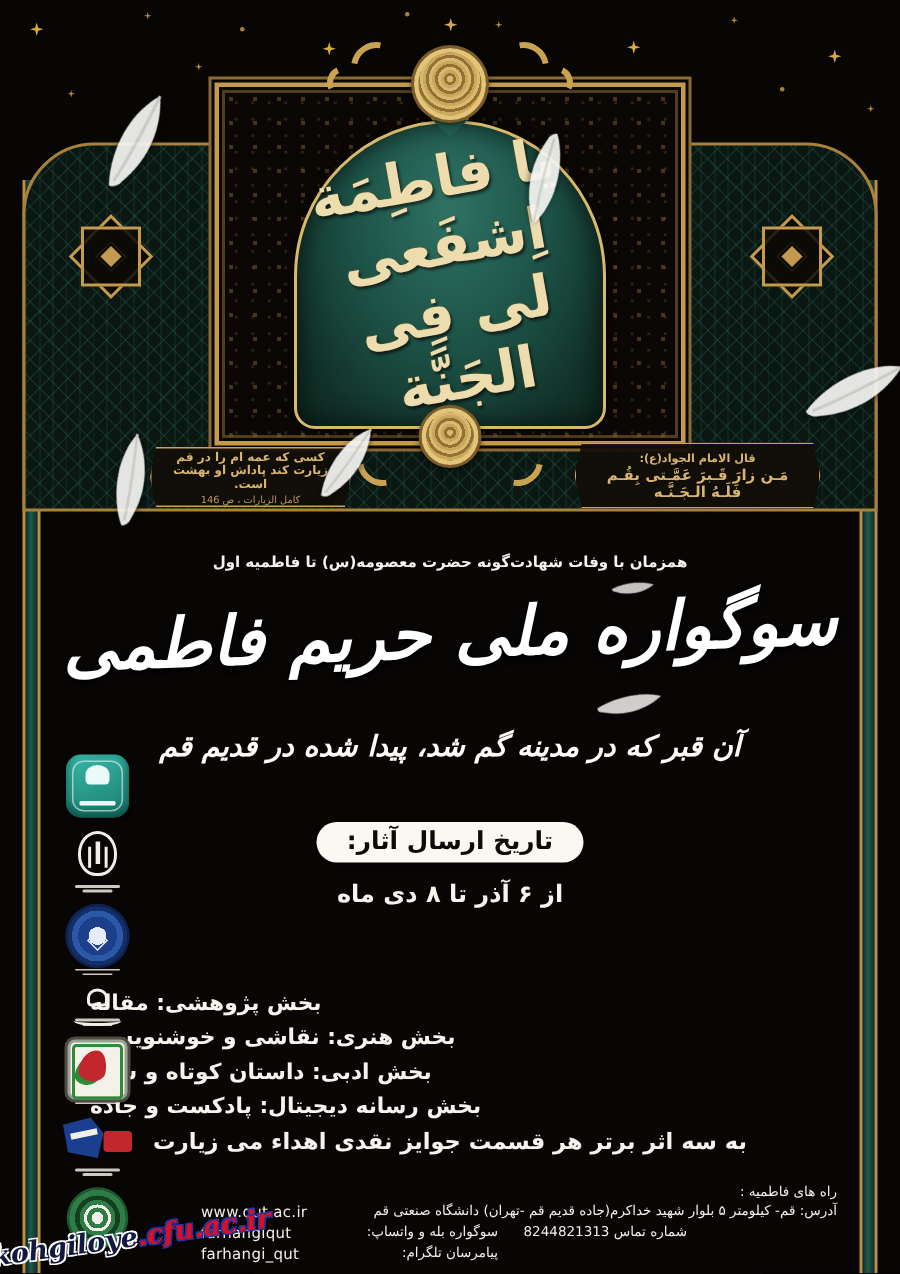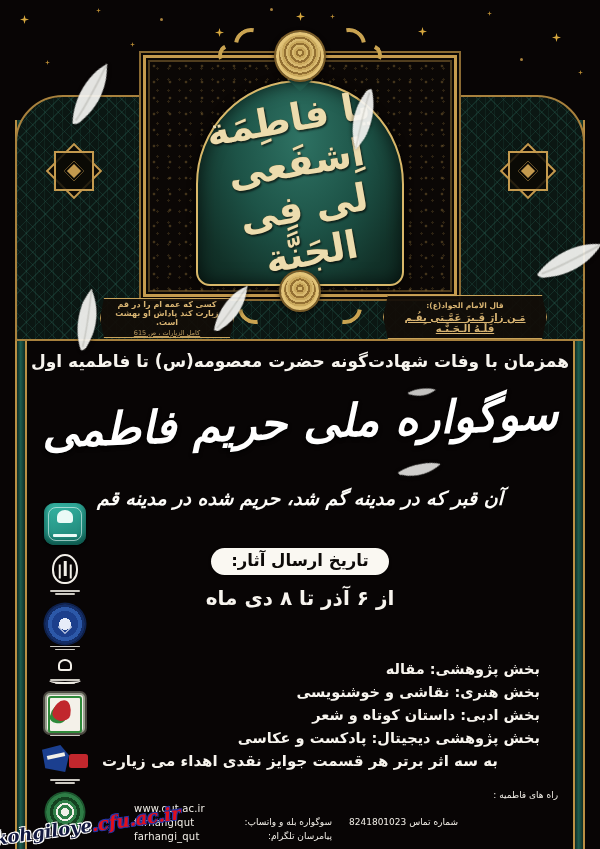--- a/index.html
+++ b/index.html
@@ -62,39 +62,39 @@
   .rsq1{inset:8px;border:2.5px solid #c49a4e;background:#0c0a06;transform:rotate(45deg);}
   .rsq2{inset:8px;border:2.5px solid #c49a4e;background:rgba(12,10,6,.85);}
   .rcore{inset:21px;background:#c49a4e;transform:rotate(45deg);box-shadow:inset 0 0 0 2px #0c0a06;}
 
   
   .qbox{position:absolute;z-index:4;direction:rtl;text-align:center;color:#d8b472;
     background:rgba(18,13,8,.92);border:1.5px solid #c9a35a;
     clip-path:polygon(3% 0,97% 0,100% 50%,97% 100%,3% 100%,0 50%);
     display:flex;flex-direction:column;justify-content:center;gap:2px;padding:2px 10px;}
   .qbox .l1{font-size:8px;font-weight:bold;}
-  .qbox .l2{font-size:6.5px;opacity:.85;text-decoration:underline;}
+  .qbox .l2{font-size:6.5px;opacity:.85;}
   .qbox.hadith .l1{font-size:7.5px;}
   .qbox.hadith .l2{font-size:10px;font-weight:bold;opacity:1;}
 
   
   .feather{position:absolute;z-index:5;filter:blur(.3px) drop-shadow(0 1px 2px rgba(0,0,0,.6));opacity:.93;}
 
   
   .centerline{position:absolute;left:0;right:0;text-align:center;direction:rtl;color:#f7f4ee;z-index:6;}
-  .occasion{top:351px;font-size:17px;font-weight:bold;}
+  .occasion{top:370px;font-size:10px;font-weight:bold;}
   .main-title{top:396px;font-size:45px;font-weight:bold;font-style:italic;transform:rotate(-2deg);color:#fff;
     text-shadow:0 2px 4px rgba(0,0,0,.9);}
   .subtitle{top:487px;font-size:19px;font-weight:bold;font-style:italic;color:#fdfcf8;}
   .pill-row{position:absolute;left:0;right:0;text-align:center;z-index:6;}
   .pill{display:inline-block;direction:rtl;background:#faf8f2;color:#0d0a08;border-radius:16px;
     padding:3px 20px 5px;font-weight:bold;font-size:16.5px;box-shadow:0 1px 3px rgba(0,0,0,.7);}
-  .date-line{top:586px;font-size:20px;font-weight:bold;}
+  .date-line{top:586px;font-size:16px;font-weight:bold;}
   .sections-list{position:absolute;left:60px;right:60px;top:658px;z-index:6;display:flex;flex-direction:column;
-    gap:1px;text-align:right;direction:rtl;color:#f7f4ee;font-size:14.5px;font-weight:bold;line-height:22px;}
+    gap:1px;text-align:left;direction:rtl;color:#f7f4ee;font-size:14.5px;font-weight:bold;line-height:22px;}
   .prize-line{top:752px;font-size:15px;font-weight:bold;}
 
   
   .logos{position:absolute;left:36px;top:503px;width:58px;z-index:7;display:flex;flex-direction:column;
     align-items:center;gap:9px;}
   .logo{position:relative;}
   .cap{margin-top:2px;display:flex;flex-direction:column;align-items:center;gap:1.5px;}
   .cap i{display:block;height:1.5px;background:#efece4;border-radius:1px;opacity:.85;}
   .cap .w1{width:30px;} .cap .w2{width:20px;}
   .lg1{width:42px;height:42px;border-radius:10px;background:linear-gradient(160deg,#38b7a6,#1b7f71);
@@ -190,21 +190,21 @@
   <div class="curl" style="left:332px;top:28px;transform:rotate(35deg);"></div>
   <div class="curl" style="left:360px;top:44px;width:22px;height:22px;transform:rotate(70deg);"></div>
   <div class="sparkle finial" style="left:296px;top:12px;"></div>
   <div class="seal top"></div>
   <div class="curl" style="left:238px;top:290px;transform:rotate(215deg);"></div>
   <div class="curl" style="left:328px;top:290px;transform:rotate(145deg);"></div>
   <div class="seal bottom"></div>
 
   <div class="qbox" style="left:100px;top:298px;width:134px;height:40px;">
     <span class="l1">کسی که عمه ام را در قم زیارت کند پاداش او بهشت است.</span>
-    <span class="l2">کامل الزیارات ، ص 615</span>
+    <span class="l2">کامل الزیارات ، ص 146</span>
   </div>
   <div class="qbox hadith" style="left:383px;top:295px;width:164px;height:44px;">
     <span class="l1">قال الامام الجواد(ع):</span>
     <span class="l2">مَـن زارَ قَـبرَ عَمَّـتی بِقُـم فَلَـهُ الـجَـنَّـه</span>
   </div>
 
   <svg class="feather" style="left:58px;top:64px;width:62px;height:62px;transform:rotate(-15deg);" viewBox="0 0 64 64">
       <path d="M58 6 C38 10 16 30 8 56 C10 58 14 58 17 56 C40 46 54 26 58 6 Z" fill="#f5f5f2"></path>
       <path d="M58 6 C44 22 28 40 12 54" stroke="#d9d9d4" stroke-width="2" fill="none"></path>
     </svg>
@@ -226,32 +226,32 @@
     </svg>
   <svg class="feather" style="left:398px;top:448px;width:40px;height:40px;transform:rotate(35deg);opacity:.85;" viewBox="0 0 64 64">
       <path d="M58 6 C42 12 20 32 10 56 C12 58 15 58 17 56 C40 46 54 26 58 6 Z" fill="#f2f2ef"></path>
     </svg>
   <svg class="feather" style="left:408px;top:378px;width:26px;height:26px;transform:rotate(40deg);opacity:.8;" viewBox="0 0 64 64">
       <path d="M58 6 C42 12 20 32 10 56 C12 58 15 58 17 56 C40 46 54 26 58 6 Z" fill="#f2f2ef"></path>
     </svg>
 
   <div class="centerline occasion">همزمان با وفات شهادت‌گونه  حضرت معصومه(س) تا فاطمیه اول</div>
   <div class="centerline main-title">سوگواره ملی حریم فاطمی</div>
-  <div class="centerline subtitle">آن قبر که در مدینه گم شد، حریم شده در مدینه قم</div>
+  <div class="centerline subtitle">آن قبر که در مدینه گم شد، پیدا شده در قدیم قم</div>
 
   <div class="pill-row" style="top:548px;">
     <span class="pill">تاریخ ارسال آثار:</span>
   </div>
   <div class="centerline date-line">از ۶ آذر تا ۸ دی ماه</div>
 
   <div class="sections-list">
     <span>بخش پژوهشی: مقاله</span>
     <span>بخش هنری: نقاشی و خوشنویسی</span>
     <span>بخش ادبی: داستان کوتاه و شعر</span>
-    <span>بخش پژوهشی دیجیتال: پادکست و عکاسی</span>
+    <span>بخش رسانه دیجیتال: پادکست و جاده</span>
   </div>
   <div class="centerline prize-line">به سه اثر  برتر هر قسمت جوایز نقدی اهداء می زیارت</div>
 
   <div class="logos">
     <div class="logo lg1">
       <div class="ring"></div>
       <div class="dome"></div>
       <div class="base"></div>
     </div>
     <div class="logo">
@@ -300,21 +300,22 @@
       </div>
       <div class="cap">
           <i class="w1"></i>
           <i class="w2"></i>
         </div>
     </div>
     <div class="logo lg7"></div>
   </div>
 
   <div class="ft fa" style="right:42px;top:790px;">راه های فاطمیه :</div>
-  <div class="ft fa" style="right:142px;top:817px;">شماره تماس 8241801023</div>
+  <div class="ft fa" style="right:42px;top:803px;">آدرس: قم- کیلومتر ۵ بلوار شهید خداکرم(جاده قدیم قم -تهران) دانشگاه صنعتی قم</div>
+  <div class="ft fa" style="right:142px;top:817px;">شماره تماس 8244821313</div>
   <div class="ft fa" style="right:268px;top:817px;">سوگواره بله و واتساپ:</div>
   <div class="ft fa" style="right:268px;top:831px;">پیامرسان تلگرام:</div>
   <div class="ft en" style="left:134px;top:803px;">www.qut.ac.ir</div>
   <div class="ft en" style="left:134px;top:817px;">farhangiqut</div>
   <div class="ft en" style="left:134px;top:831px;">farhangi_qut</div>
 
   <div class="watermark">
     <span class="wm1">kohgiloye</span><span class="wm2">.cfu.ac.ir</span>
   </div>
 

